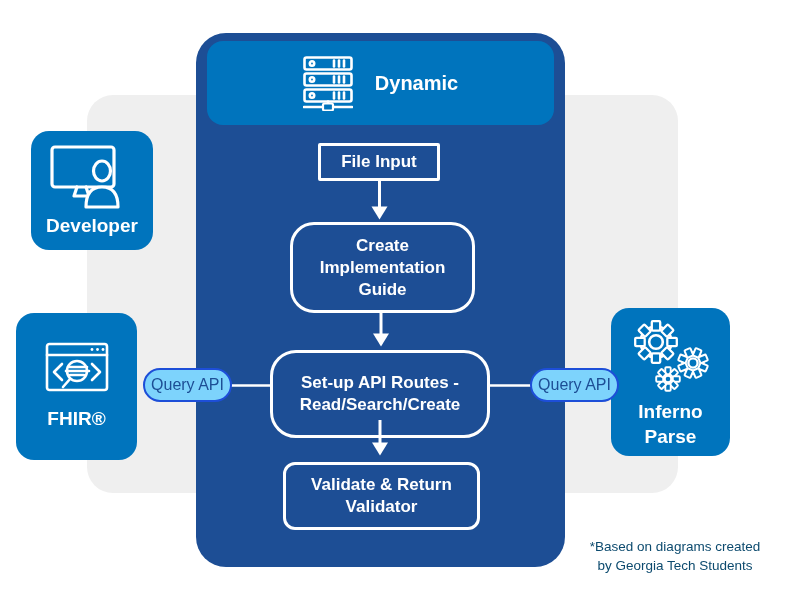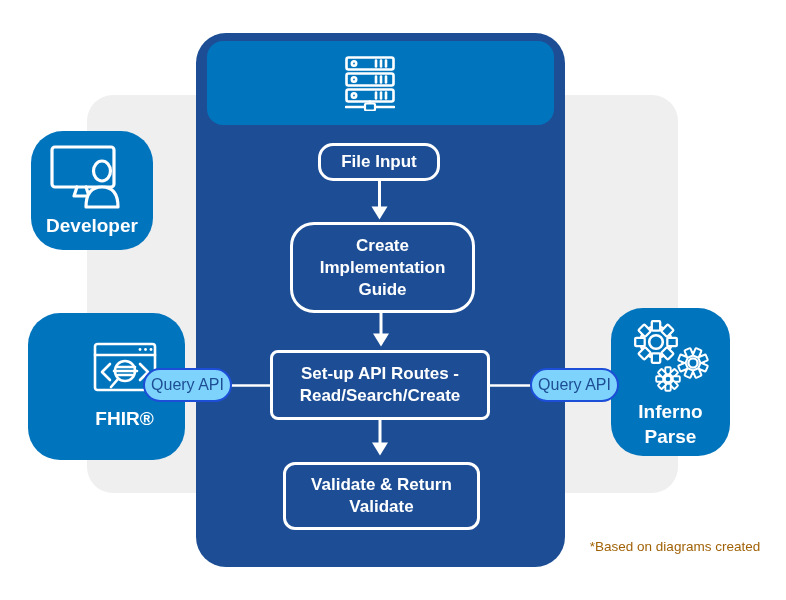--- a/index.html
+++ b/index.html
@@ -22,44 +22,44 @@
     display:flex; align-items:center; justify-content:center; gap:22px;
     color:#ffffff;
   }
   .header-title { font-weight:bold; font-size:20px; line-height:27px; }
   .flow-box {
     position:absolute; z-index:4; box-sizing:border-box;
     border:3px solid #ffffff; color:#ffffff; font-weight:bold;
     font-size:17px; line-height:22px; text-align:center;
     display:flex; flex-direction:column; align-items:center; justify-content:center;
   }
-  #file-input        { left:318px; top:143px; width:122px; height:38px;  border-radius:15px; }
+  #file-input        { left:318px; top:143px; width:122px; height:38px;  border-radius:2px; }
   #parse-guide       { left:290px; top:222px; width:185px; height:91px;  border-radius:24px; }
-  #setup-routes      { left:270px; top:350px; width:220px; height:70px;  border-radius:8px; }
+  #setup-routes      { left:270px; top:350px; width:220px; height:88px;  border-radius:26px; }
   #validate-response { left:283px; top:462px; width:197px; height:68px;  border-radius:12px; }
   .side-box {
-    position:absolute; z-index:4; background:#0074bd; border-radius:32px;
+    position:absolute; z-index:4; background:#0074bd; border-radius:18px;
     color:#ffffff; font-weight:bold; text-align:center;
     display:flex; flex-direction:column; align-items:center; justify-content:center; gap:6px;
   }
   #developer-box      { left:31px;  top:131px; width:122px; height:119px; font-size:19px; }
-  #fhir-validator-box { left:28px;  top:313px; width:121px; height:147px; font-size:19px; line-height:25px;padding-left:36px; }
+  #fhir-validator-box { left:16px;  top:313px; width:121px; height:147px; font-size:19px; line-height:25px; }
   #inferno-box        { left:611px; top:308px; width:119px; height:148px; font-size:19px; line-height:25px; }
   .pill {
     position:absolute; z-index:6; box-sizing:border-box;
     background:#7dd3fc; border:2px solid #1d4ed8; border-radius:17px;
     color:#1d4e95; font-size:16px;
     display:flex; align-items:center; justify-content:center;
   }
   #pill-left  { left:143px; top:368px; width:89px; height:34px; }
   #pill-right { left:530px; top:368px; width:89px; height:34px; }
   .overlay { position:absolute; left:0; top:0; z-index:5; pointer-events:none; }
   .footer-note {
     position:absolute; left:572px; top:537px; width:206px; z-index:3;
-    text-align:center; font-size:13.5px; line-height:19px; color:#a16207;
+    text-align:center; font-size:13.5px; line-height:19px; color:#0c4a6e;
   }
   .icon svg { display:block; }
 </style>
 </head>
 <body>
 
 <div class="gray-panel"></div>
 
 <div class="server-container"></div>
 
@@ -82,41 +82,42 @@
         <line x1="31" y1="36.5" x2="31" y2="42.5"></line>
           <line x1="36" y1="36.5" x2="36" y2="42.5"></line>
           <line x1="41" y1="36.5" x2="41" y2="42.5"></line>
         <line x1="25" y1="45.5" x2="25" y2="50"></line>
         <line x1="1" y1="51" x2="49" y2="51"></line>
         <rect x="20" y="47.5" width="10" height="7" rx="1.5" fill="#0074bd" stroke-width="2.2"></rect>
       </g>
     </svg>
   </span>
   <div class="header-title">
+    <div>Dynamic</div>
   </div>
 </div>
 
 <div class="flow-box" id="file-input">
   <div>File Input</div>
 </div>
 
 <div class="flow-box" id="parse-guide">
   <div>Create</div>
   <div>Implementation</div>
   <div>Guide</div>
 </div>
 
 <div class="flow-box" id="setup-routes">
   <div>Set-up API Routes -</div>
   <div>Read/Search/Create</div>
 </div>
 
 <div class="flow-box" id="validate-response">
   <div>Validate &amp; Return</div>
-  <div>Validate</div>
+  <div>Validator</div>
 </div>
 
 <div class="side-box" id="developer-box">
   <span class="icon">
     <svg width="84" height="64" viewBox="0 0 84 64">
       <g stroke="#ffffff" stroke-width="3.2" fill="none" stroke-linecap="round" stroke-linejoin="round">
         <rect x="2" y="2" width="62" height="40" rx="3"></rect>
         <path d="M27,42 L24,51 L39,51 L36,42"></path>
         <path d="M36,62 C36,47 43,42 52,42 C61,42 68,47 68,62 Z" fill="#0074bd"></path>
         <ellipse cx="52" cy="26" rx="8.5" ry="10" fill="#0074bd"></ellipse>
@@ -221,13 +222,14 @@
     <polygon points="373,333.5 389,333.5 381,346.5" stroke="none"></polygon>
     <line x1="380" y1="420" x2="380" y2="444"></line>
     <polygon points="372,442.5 388,442.5 380,455.5" stroke="none"></polygon>
     <line x1="231" y1="385.5" x2="270" y2="385.5" stroke-width="2.5"></line>
     <line x1="490" y1="385.5" x2="531" y2="385.5" stroke-width="2.5"></line>
   </g>
 </svg>
 
 <div class="footer-note">
   <div>*Based on diagrams created</div>
+  <div>by Georgia Tech Students</div>
 </div>
 
 </body></html>

